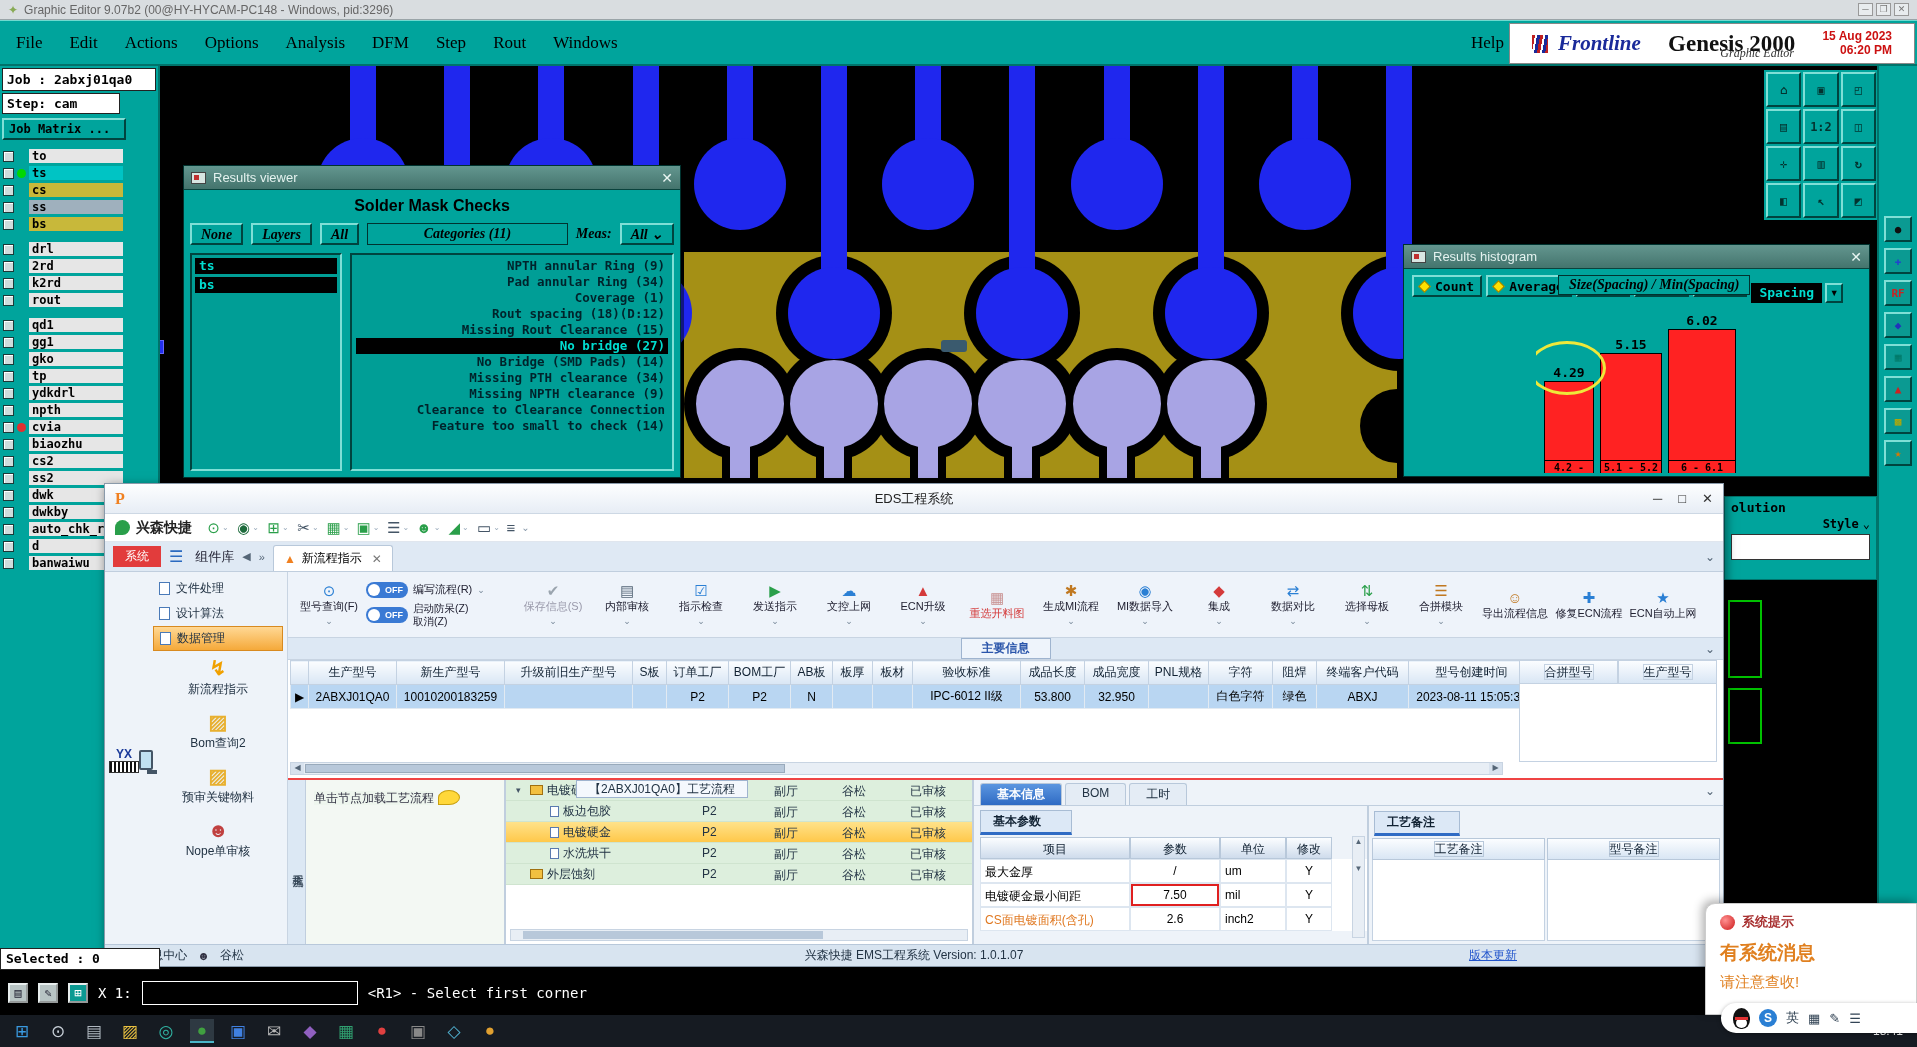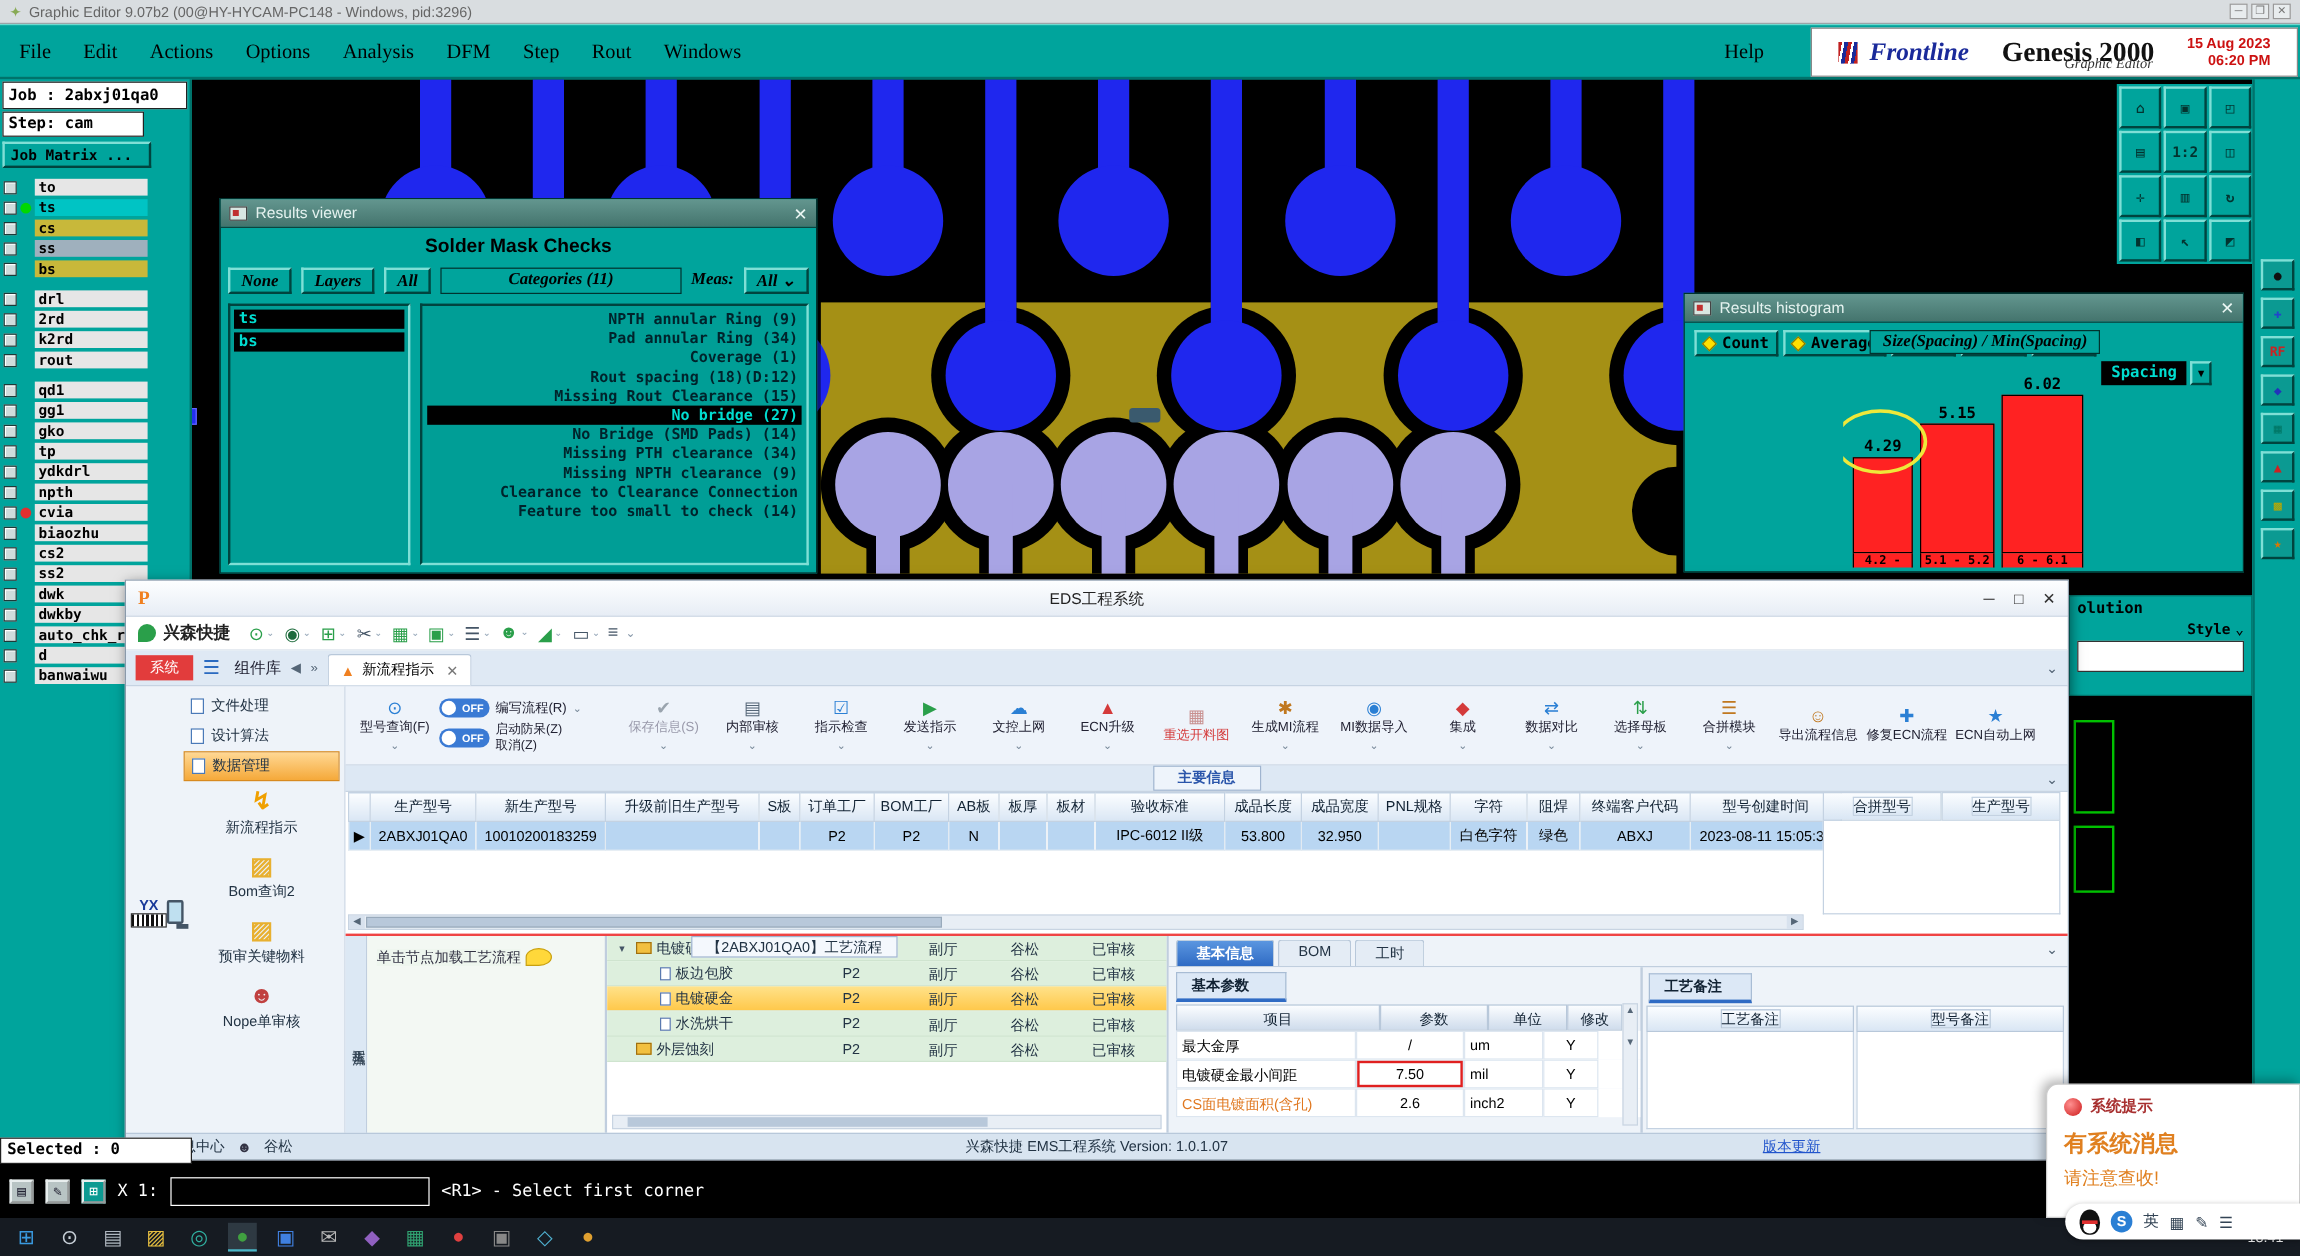--- a/index.html
+++ b/index.html
@@ -4,21 +4,21 @@
 <style>
 *{margin:0;padding:0;box-sizing:border-box}
 body{background:#222;font-family:"Liberation Sans",sans-serif}
 #screen{position:relative;width:1917px;height:1047px;background:#00a49c;overflow:hidden;font-size:13px;color:#000}
 
 .g-titlebar{position:absolute;left:0;top:0;width:1917px;height:20px;background:#d9dde0;border-bottom:1px solid #9aa4a8;display:flex;align-items:center;padding:0 8px;font:12px "Liberation Sans",sans-serif;color:#666;z-index:4}
 .g-title{flex:1}
 .wbtn{width:15px;height:13px;border:1px solid #999;background:#e8ecee;color:#777;font-size:9px;line-height:11px;text-align:center;margin-left:3px}
 .g-menubar{position:absolute;left:0;top:20px;width:1917px;height:46px;background:#00a49c;border-top:1px solid #6fd9cf;border-bottom:2px solid #00736b;display:flex;align-items:center;gap:27px;padding-left:16px;font-family:"Liberation Serif",serif;font-size:17px;z-index:4}
 .g-menu{cursor:default}
-.g-help{position:absolute;right:447px}
+.g-help{position:absolute;right:413px}
 .logo-panel{position:absolute;right:2px;top:2px;width:406px;height:41px;background:#fff;border:1px solid #888;display:flex;align-items:center;padding:0 22px;gap:10px}
 .fl-stripes{display:inline-block;width:16px;height:18px;background:repeating-linear-gradient(100deg,#c02020 0 3px,#fff 3px 5px,#1a2a9a 5px 8px)}
 .frontline{color:#1a2a9a;font:italic bold 21px "Liberation Serif",serif}
 .gen2000{font:bold 23px "Liberation Serif",serif;color:#111;flex:1;text-align:center}
 .g-sub{position:absolute;right:120px;bottom:2px;font:italic 12px "Liberation Serif",serif;color:#333}
 .g-date{color:#cc1111;font:bold 12px "Liberation Sans",sans-serif;text-align:right;line-height:1.15}
 
 .g-left{position:absolute;left:0;top:66px;width:160px;height:885px;background:#00a49c;border-right:2px solid #00736b;z-index:3}
 .g-job{margin:2px;background:#fff;border:1px solid #222;font:bold 13px "DejaVu Sans Mono",monospace;padding:3px 4px}
 .g-step{margin:2px;width:118px;background:#fff;border:1px solid #222;font:bold 13px "DejaVu Sans Mono",monospace;padding:2px 4px}
@@ -56,21 +56,21 @@
 .rv-lrow{background:#000;color:#00ddd0;font:bold 13px "DejaVu Sans Mono",monospace;height:16px;line-height:16px;padding:0 4px;margin-bottom:3px}
 .rv-clist{flex:1;height:218px;padding:3px 4px}
 .rv-crow{display:flex;justify-content:flex-end;font:bold 12.5px "DejaVu Sans Mono",monospace;color:#00232b;height:16px;line-height:16px;padding:0 3px;white-space:nowrap;overflow:hidden}
 .rv-crow.sel{background:#000;color:#00ddd0}
 
 #rh{left:1403px;top:244px;width:467px;height:233px}
 .rh-body{display:flex;gap:12px;padding:6px 8px}
 .rh-left{width:112px;display:flex;flex-direction:row;gap:4px}
 .rh-btn{display:flex;align-items:center;gap:6px;font:bold 13px "DejaVu Sans Mono",monospace;height:22px;padding:0 6px;background:#00a49c;border-top:2px solid #7fdfd6;border-left:2px solid #7fdfd6;border-right:2px solid #00443f;border-bottom:2px solid #00443f}
 .rh-di{width:9px;height:9px;background:#ffe000;border:1px solid #887700;transform:rotate(45deg);flex:0 0 auto}
-.rh-mode-row{display:flex;gap:3px;margin-top:26px}
+.rh-mode-row{display:flex;gap:3px;margin-top:8px}
 .rh-mode{background:#000;color:#00ddd0;font:bold 13px "DejaVu Sans Mono",monospace;height:20px;line-height:20px;padding:0 8px;flex:1}
 .rh-dd{width:18px;height:20px;background:#00a49c;border-top:2px solid #7fdfd6;border-left:2px solid #7fdfd6;border-right:2px solid #00443f;border-bottom:2px solid #00443f;font-size:9px;text-align:center;line-height:16px}
 .rh-right{flex:1;position:relative}
 .rh-title{display:inline-block;border:1px solid #00332f;font:italic bold 14px "Liberation Serif",serif;padding:1px 10px;margin-left:22px;background:#00a49c}
 .rh-area{position:relative;height:176px;overflow:hidden;margin-top:2px}
 .rh-bar{position:absolute;left:var(--x);bottom:-12px;width:var(--w);text-align:center}
 .rh-bl{display:block;font:bold 13px "DejaVu Sans Mono",monospace;height:16px}
 .rh-rect{height:var(--h);background:#ff2222;border:1px solid #000}
 .rh-range{height:24px;background:#ff2222;border:1px solid #000;border-top:none;font:bold 10px "DejaVu Sans Mono",monospace;line-height:11px;padding-top:1px;overflow:hidden}
 .rh-circle{position:absolute;left:-8px;top:44px;width:78px;height:54px;border:3px solid #eee83a;border-radius:50%;z-index:3}
@@ -174,21 +174,21 @@
 .info-panel{flex:1;display:flex;flex-direction:column;min-width:0}
 .ip-tabs{display:flex;gap:3px;padding:3px 6px 0;border-bottom:1px solid #c0cede;position:relative}
 .ip-tab{padding:2px 16px;border:1px solid #b8c8da;border-bottom:none;border-radius:3px 3px 0 0;background:#e4ecf5;color:#234;font-size:12px}
 .ip-tab.sel{background:linear-gradient(#5b96e0,#2f6bc4);color:#fff;font-weight:bold}
 .ip-caret{position:absolute;right:8px;top:4px;color:#567}
 .ip-body{flex:1;display:flex;min-height:0}
 .param-side{width:395px;border-right:2px solid #c0cede;display:flex;flex-direction:column;background:#eef3f9}
 .grp-tab{width:92px;margin:4px 0 0 6px;padding:2px 12px;background:#dce8f6;border:1px solid #a8bcd4;border-bottom:3px solid #2f6bc4;color:#123;font-weight:bold;font-size:12px}
 .phead{display:flex;margin:2px 0 0 6px}
 .ph{height:22px;background:linear-gradient(#fbfdff,#cfdcec);border:1px solid #b8c8da;font-size:12px;color:#123;text-align:center;padding-top:3px}
-.ph:nth-child(1){width:170px}.ph:nth-child(2){width:90px}.ph:nth-child(3){width:66px}.ph:nth-child(4){width:46px}
+.ph:nth-child(1){width:150px}.ph:nth-child(2){width:90px}.ph:nth-child(3){width:66px}.ph:nth-child(4){width:46px}
 .prow{display:flex;margin-left:6px;background:#fff}
 .pc{height:24px;border:1px solid #dde6f0;font-size:12px;padding:4px;overflow:hidden;white-space:nowrap}
 .pc.i{width:150px}.pc.v{width:90px;text-align:center}.pc.u{width:66px}.pc.m{width:46px;text-align:center}
 .prow.hl .v{outline:2px solid #e02020;outline-offset:-3px}
 .prow.warn .i{color:#e07820}
 .vscroll{position:absolute;right:2px;top:30px;bottom:6px;width:13px;background:#e8eef5;border:1px solid #c8d4e2;font-size:8px;color:#567;text-align:center}
 .notes-side{flex:1;display:flex;flex-direction:column;padding:3px;min-width:0}
 .nt-tab{width:86px;padding:2px 12px;background:#dce8f6;border:1px solid #a8bcd4;border-bottom:3px solid #2f6bc4;color:#123;font-weight:bold;font-size:12px;margin:2px 0 2px 2px}
 .nt-heads{display:flex;gap:2px}
 .nt-heads span{flex:1;height:22px;background:linear-gradient(#fbfdff,#d9e6f4);border:1px solid #b8c8da;text-align:center;line-height:20px;font-size:12px;color:#123}

